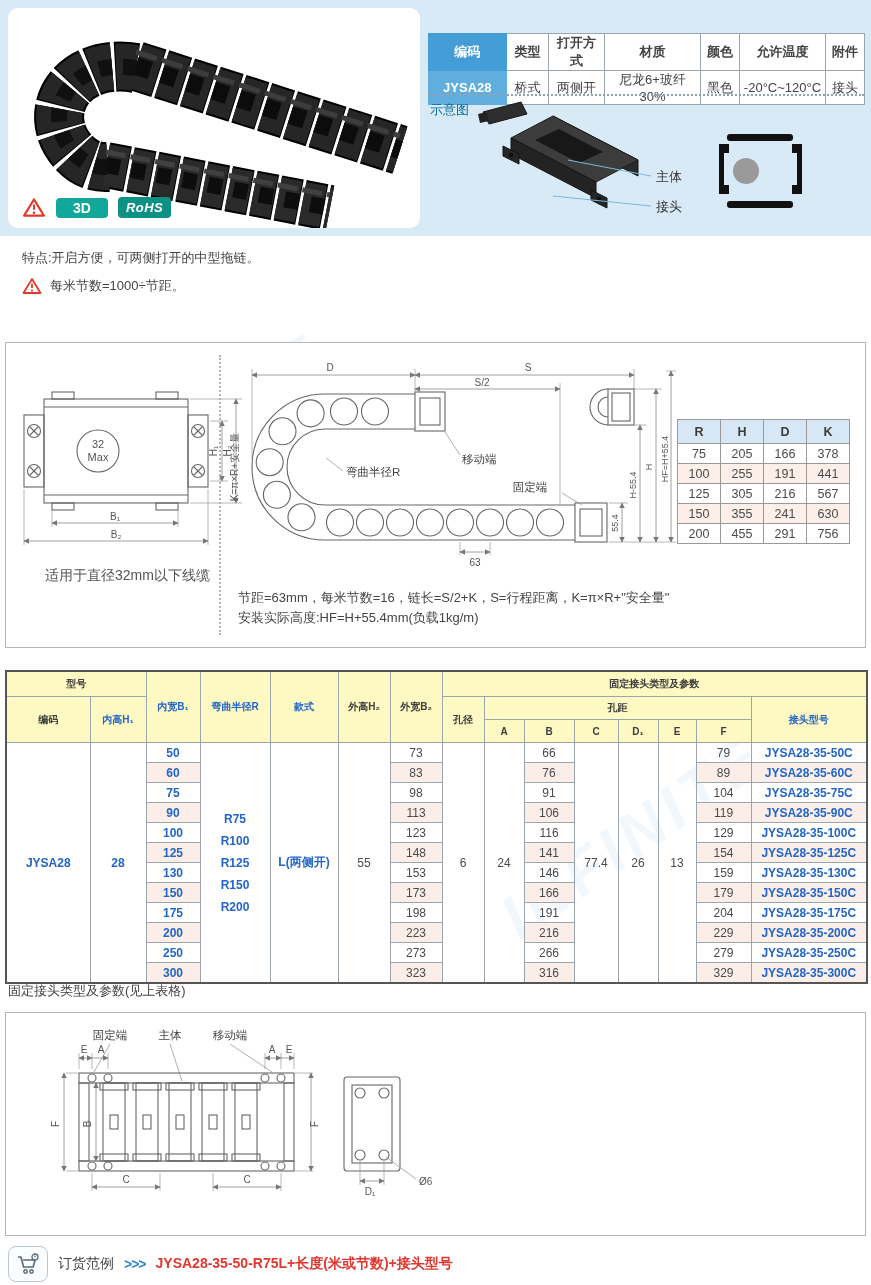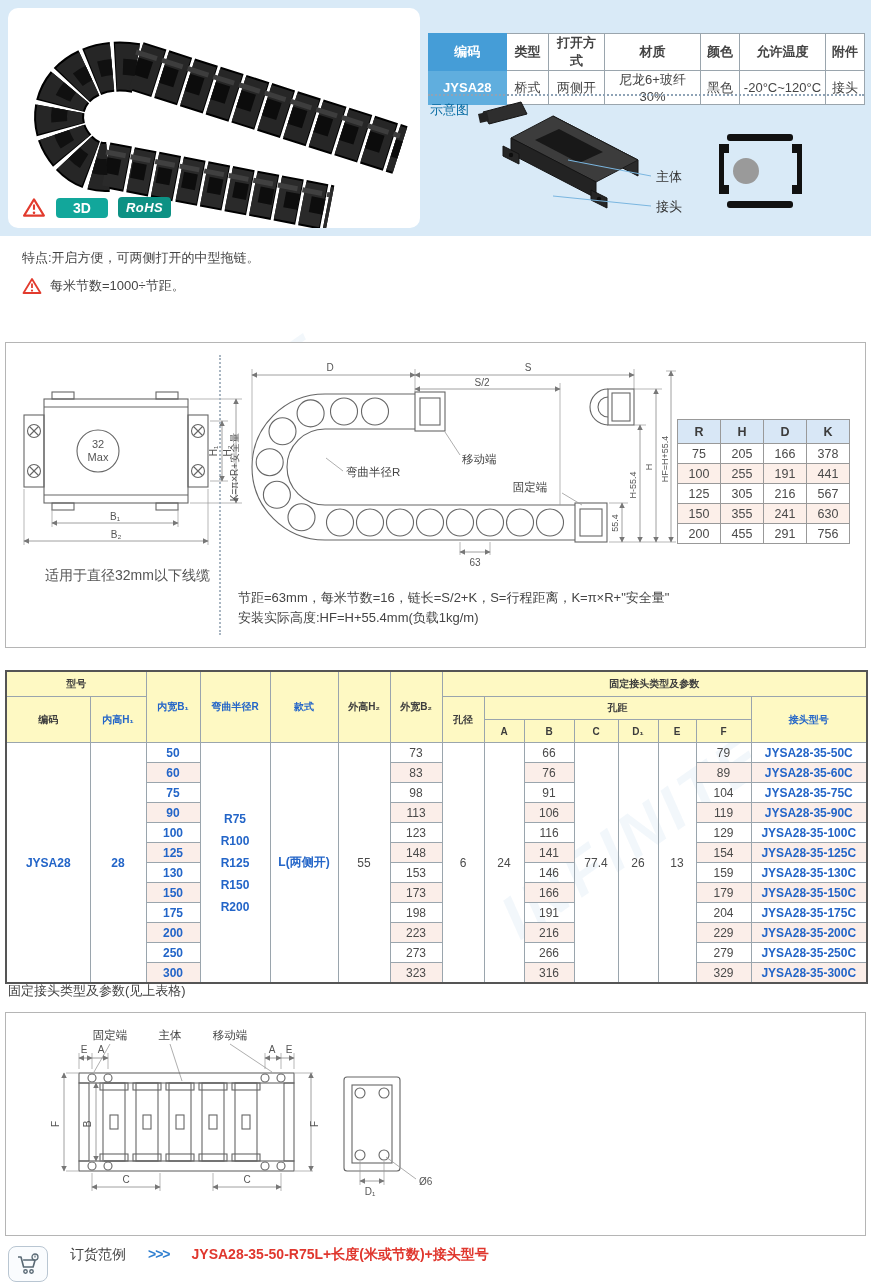--- a/index.html
+++ b/index.html
@@ -47,21 +47,21 @@
   .maintbl thead tr:nth-child(3) th{height:22px;}
   .maintbl tbody td{height:19px;color:#4a4a4a;background:transparent;}
   .maintbl tbody tr:nth-child(even){background:#fbeee9;}
   .blue{color:#2365c8 !important;font-weight:bold;}
   .radius-cell div{line-height:22px;}
   
   .fixed-title{position:absolute;left:8px;top:982px;font-size:13px;color:#444;}
   .bottombox{position:absolute;left:5px;top:1012px;width:859px;height:222px;border:1px solid #b5b5b5;background:#fff;}
   .bottom-svg{position:absolute;left:28px;top:12px;}
   
-  .order{position:absolute;left:8px;top:1246px;display:flex;gap:22px;}
+  .order{position:absolute;left:8px;top:1246px;display:flex;align-items:center;gap:10px;}
   .cart-box{width:38px;height:34px;border:1px solid #b9c6d2;border-radius:8px;background:#fafcfe;
             display:flex;align-items:center;justify-content:center;}
   .order-label{font-size:14px;color:#444;}
   .chev{color:#2f7fd0;font-weight:bold;font-size:14px;letter-spacing:-1px;}
   .example{color:#e0372e;font-weight:bold;font-size:14px;}
   
   .st{stroke:#666;fill:none;stroke-width:1.1;}
   .dim{stroke:#888;stroke-width:.8;fill:none;}
   .ext{stroke:#999;stroke-width:.7;fill:none;}
   .dt{font-size:10px;fill:#555;text-anchor:middle;}

